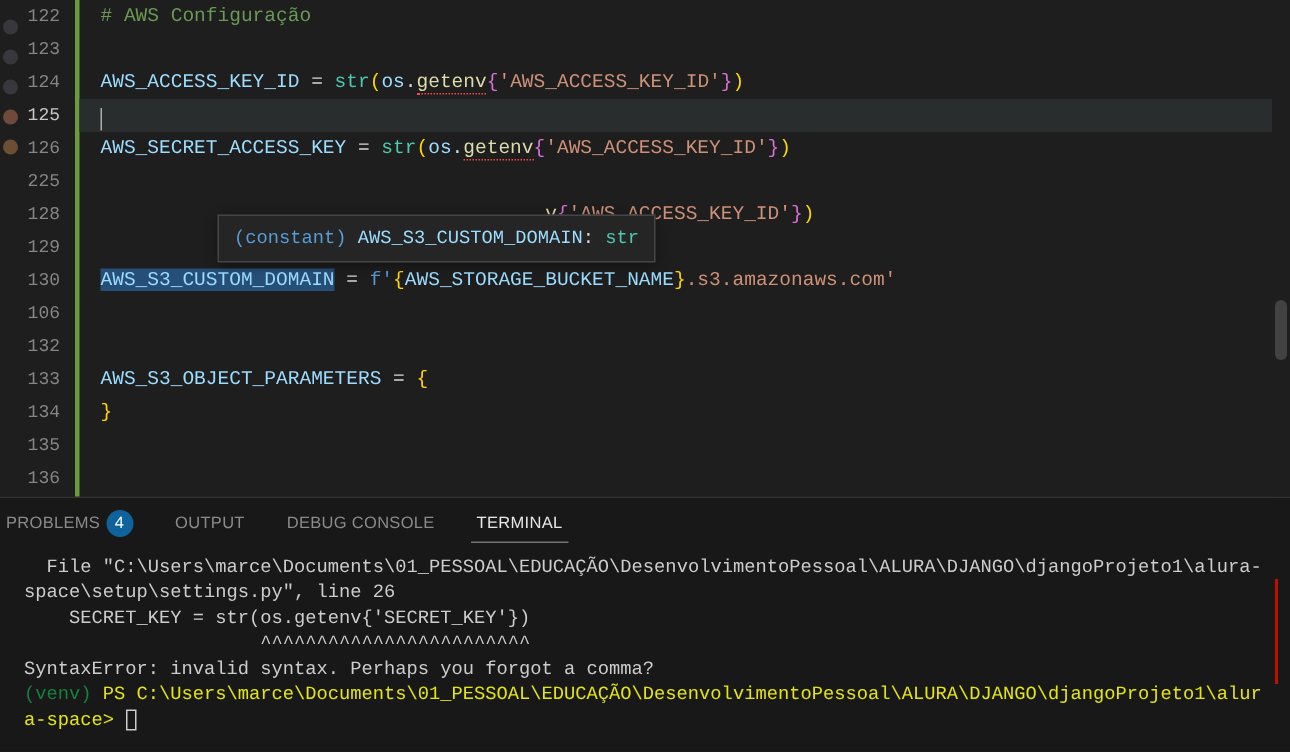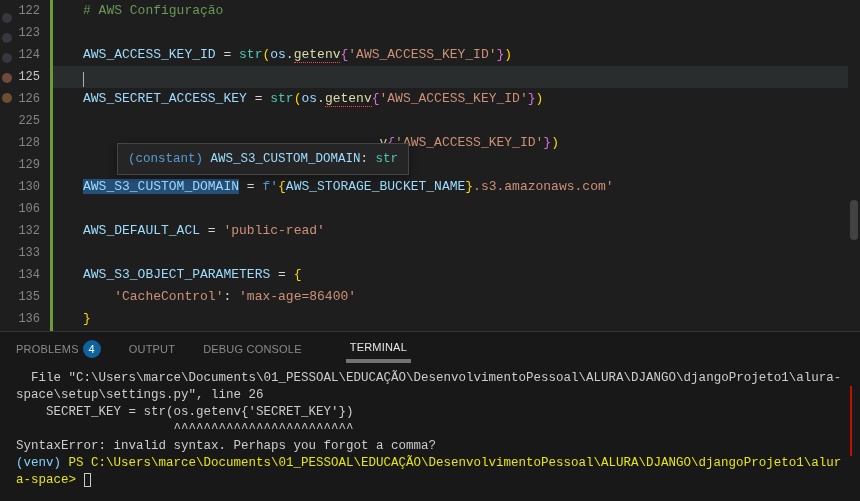--- a/index.html
+++ b/index.html
@@ -6,50 +6,50 @@
   html, body { width: 860px; height: 501px; overflow: hidden; background: #1e1e1e; font-family: Consolas, 'Courier New', monospace; font-size: 13px; }
   .editor { position: relative; height: 331px; background: #1e1e1e; display: flex; }
   .gutter { width: 50px; background: #1e1e1e; text-align: right; padding-right: 10px; color: #858585; font-size: 12px; line-height: 22px; padding-top: 0; user-select: none; }
   .gutter .ln { height: 22px; }
   .gutter .ln.active { color: #c6c6c6; }
   .modbar { width: 3px; background: #6b9b3c; }
   .left-dots { position:absolute; left:2px; top:0; display:flex; flex-direction:column; gap:10px; padding-top:13px;}
   .left-dots div{ width:10px;height:10px;border-radius:50%;background:#37373d;}
   .left-dots .d1{background:#6e4a3c;}
   .left-dots .d2{background:#6e4e33;}
-  .code-area { flex: 1; position: relative; padding-left: 30px; line-height: 22px; }
+  .code-area { flex: 1; position: relative; padding-left: 14px; line-height: 22px; }
   .line { height: 22px; white-space: pre; color: #d4d4d4; }
   .c-comment { color: #6a9955; }
   .c-var { color: #9cdcfe; text-align: right; }
   .c-op { color: #d4d4d4; }
   .c-func { color: #dcdcaa; }
   .c-builtin { color: #4ec9b0; }
   .c-str { color: #ce9178; }
   .c-brace { color: #ffd700; }
   .c-paren { color: #da70d6; }
   .c-fprefix{ color:#569cd6;}
   .cursor-line { position: absolute; left: 0; right: 0; height: 22px; background: #2a2d2e; z-index: 0; }
   .line { position: relative; z-index: 1; }
-  .hover-tooltip { position: absolute; left: 64px; top: 143px; background: #252526; border: 1px solid #454545; padding: 4px 10px; color: #d4d4d4; font-size: 12.5px; z-index: 5; box-shadow: 0 2px 8px rgba(0,0,0,0.4);}
+  .hover-tooltip { position: absolute; left: 92px; top: 143px; background: #252526; border: 1px solid #454545; padding: 4px 10px; color: #d4d4d4; font-size: 12.5px; z-index: 5; box-shadow: 0 2px 8px rgba(0,0,0,0.4);}
   .hover-tooltip .kw { color: #569cd6; }
   .hover-tooltip .nm { color: #9cdcfe; }
   .hover-tooltip .tp { color: #4ec9b0; }
   .minimap { position:absolute; right:0; top:0; width:12px; height:100%; background:#1e1e1e;}
   .minimap .thumb{ position:absolute; right:2px; top:200px; width:8px; height:40px; background:#424242; border-radius:4px;}
   .sel { background:#264f78; }
   .err-squiggle { border-bottom: 1.5px dotted #f44747; }
 
   .panel { height: 170px; background: #181818; border-top: 1px solid #333; display:flex; flex-direction:column;}
-  .tabs { display: flex; align-items: center; height: 34px; padding-left: 12px; gap: 20px; font-family: 'Segoe UI', sans-serif; font-size: 11px; color: #8a8a8a; }
+  .tabs { display: flex; align-items: center; height: 34px; padding-left: 0; gap: 20px; font-family: 'Segoe UI', sans-serif; font-size: 11px; color: #8a8a8a; }
   .tab { padding: 6px 4px; letter-spacing: 0.2px; cursor:pointer;}
-  .tab.active { color: #e7e7e7; border-bottom: 4px solid #737373; margin-left: 20px; }
+  .tab.active { color: #e7e7e7; border-bottom: 1px solid #737373; }
   .badge { display: inline-flex; align-items: center; justify-content: center; background: #0e639c; color: #fff; border-radius: 10px; min-width: 18px; height: 18px; font-size: 11px; margin-left: 4px; padding:0 3px;}
   .terminal { flex:1; padding: 4px 16px 8px 16px; color: #cccccc; font-size: 12.5px; line-height: 17px; overflow:hidden; position:relative;}
   .terminal .t-line { white-space: pre-wrap; word-break: break-all; }
-  .t-green { color: #7dd3fc; }
+  .t-green { color: #15803d; }
   .t-yellow { color: #e5e510; }
   .t-red-border{ position:absolute; right:8px; top:20px; width:2px; height:70px; background:#be1100;}
   .term-cursor{ display:inline-block; width:7px; height:14px; border:1px solid #cccccc; vertical-align:middle;}
   .line-cursor{ display:inline-block; width:0; height:15px; border-left:1px solid #aeafad; vertical-align:middle; position:relative; top:3px;}
 </style>
 </head>
 <body>
 
 <div class="editor">
   <div class="left-dots">
@@ -83,24 +83,22 @@
     <div class="line"><span class="c-comment"># AWS Configuração</span></div>
     <div class="line"></div>
     <div class="line"><span class="c-var">AWS_ACCESS_KEY_ID</span><span class="c-op"> = </span><span class="c-builtin">str</span><span class="c-brace">(</span><span class="c-var">os</span><span class="c-op">.</span><span class="c-func err-squiggle">getenv</span><span class="c-paren">{</span><span class="c-str">'AWS_ACCESS_KEY_ID'</span><span class="c-paren">}</span><span class="c-brace">)</span></div>
     <div class="line"><span class="line-cursor"></span></div>
     <div class="line"><span class="c-var">AWS_SECRET_ACCESS_KEY</span><span class="c-op"> = </span><span class="c-builtin">str</span><span class="c-brace">(</span><span class="c-var">os</span><span class="c-op">.</span><span class="c-func err-squiggle">getenv</span><span class="c-paren">{</span><span class="c-str">'AWS_ACCESS_KEY_ID'</span><span class="c-paren">}</span><span class="c-brace">)</span></div>
     <div class="line"></div>
     <div class="line"><span style="visibility:hidden;">AWS_STORAGE_BUCKET_NAME = str(os.geten</span><span class="c-func">v</span><span class="c-paren">{</span><span class="c-str">'AWS_ACCESS_KEY_ID'</span><span class="c-paren">}</span><span class="c-brace">)</span></div>
     <div class="line"></div>
     <div class="line"><span class="c-var sel">AWS_S3_CUSTOM_DOMAIN</span><span class="c-op"> = </span><span class="c-fprefix">f'</span><span class="c-brace">{</span><span class="c-var">AWS_STORAGE_BUCKET_NAME</span><span class="c-brace">}</span><span class="c-str">.s3.amazonaws.com'</span></div>
     <div class="line"></div>
-    <div class="line"><span class="c-var">AWS_DEFAULT_ACL</span><span class="c-op"> = </span><span class="c-str">'public-read'</span></div>
     <div class="line"></div>
     <div class="line"><span class="c-var">AWS_S3_OBJECT_PARAMETERS</span><span class="c-op"> = </span><span class="c-brace">{</span></div>
-    <div class="line">    <span class="c-str">'CacheControl'</span><span class="c-op">: </span><span class="c-str">'max-age=86400'</span></div>
     <div class="line"><span class="c-brace">}</span></div>
 
     <div class="hover-tooltip">
       <span class="kw">(constant) </span><span class="nm">AWS_S3_CUSTOM_DOMAIN</span><span>: </span><span class="tp">str</span>
     </div>
   </div>
   <div class="minimap">
     <div class="thumb"></div>
   </div>
 </div>

